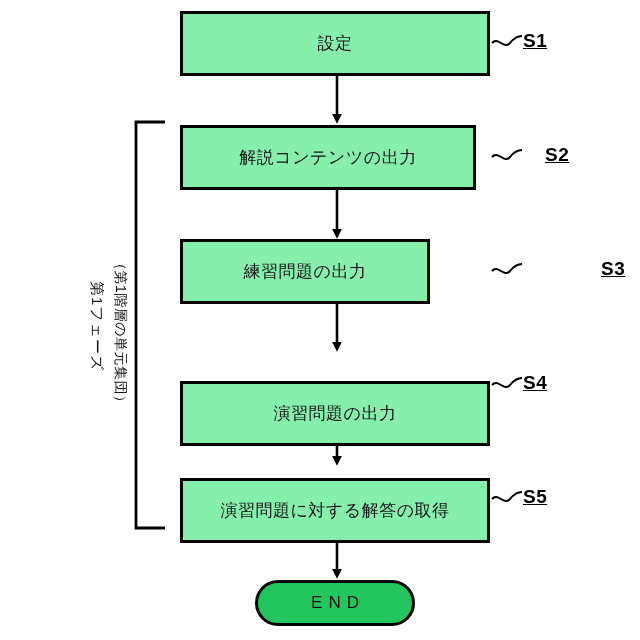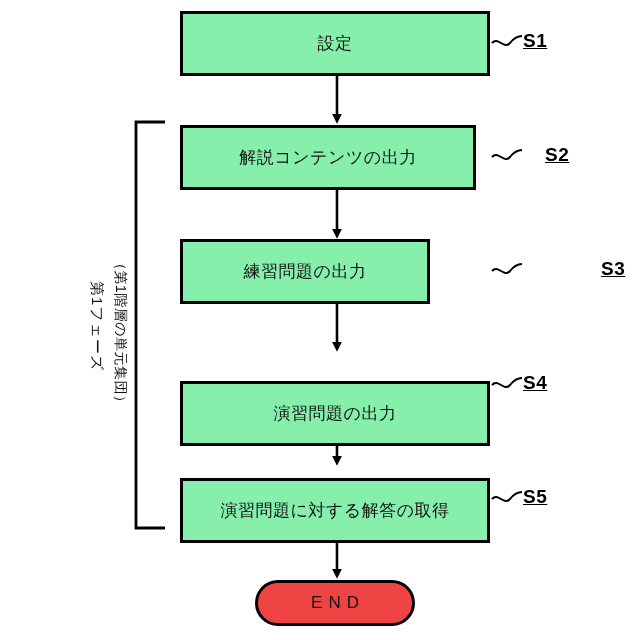--- a/index.html
+++ b/index.html
@@ -42,21 +42,21 @@
     font-size: 17px;
     line-height: 1;
     letter-spacing: 0.5px;
     white-space: nowrap;
     color: #111111;
   }
   .end-node {
     position: absolute;
     box-sizing: border-box;
     border: 3px solid #000000;
-    background: #ef4444;
+    background: #22c55e;
     border-radius: 24px;
     display: flex;
     align-items: center;
     justify-content: center;
   }
   .end-label {
     font-size: 17px;
     letter-spacing: 6px;
     text-indent: 6px;
     color: #111111;

